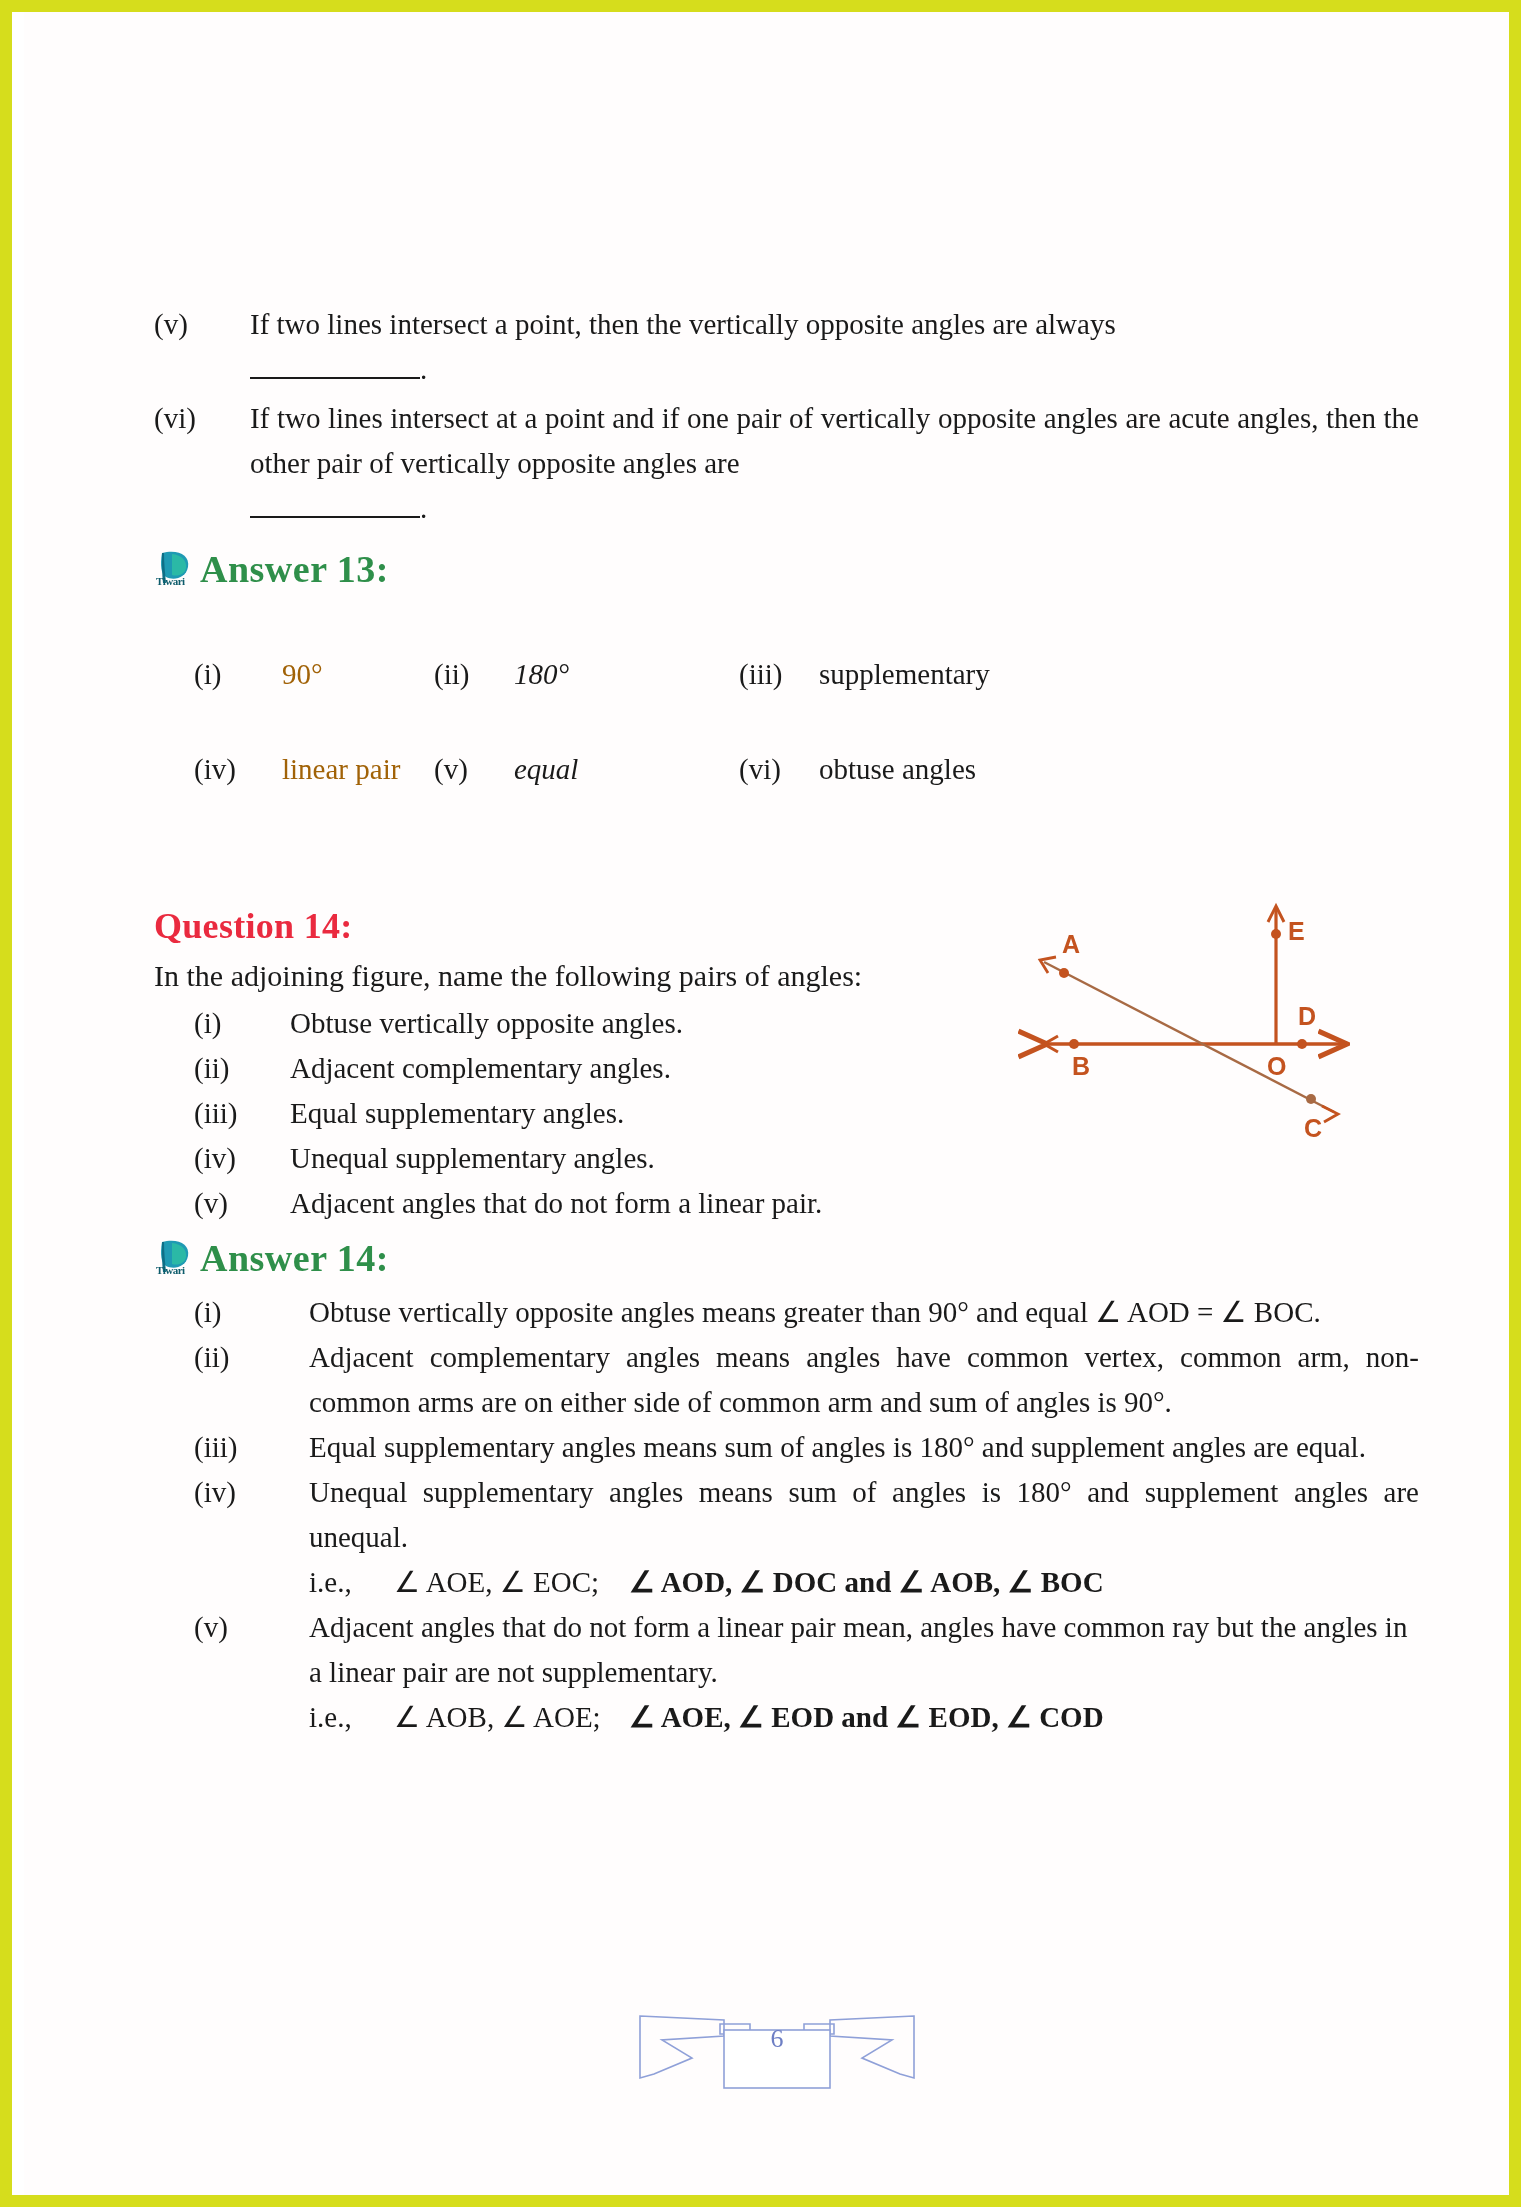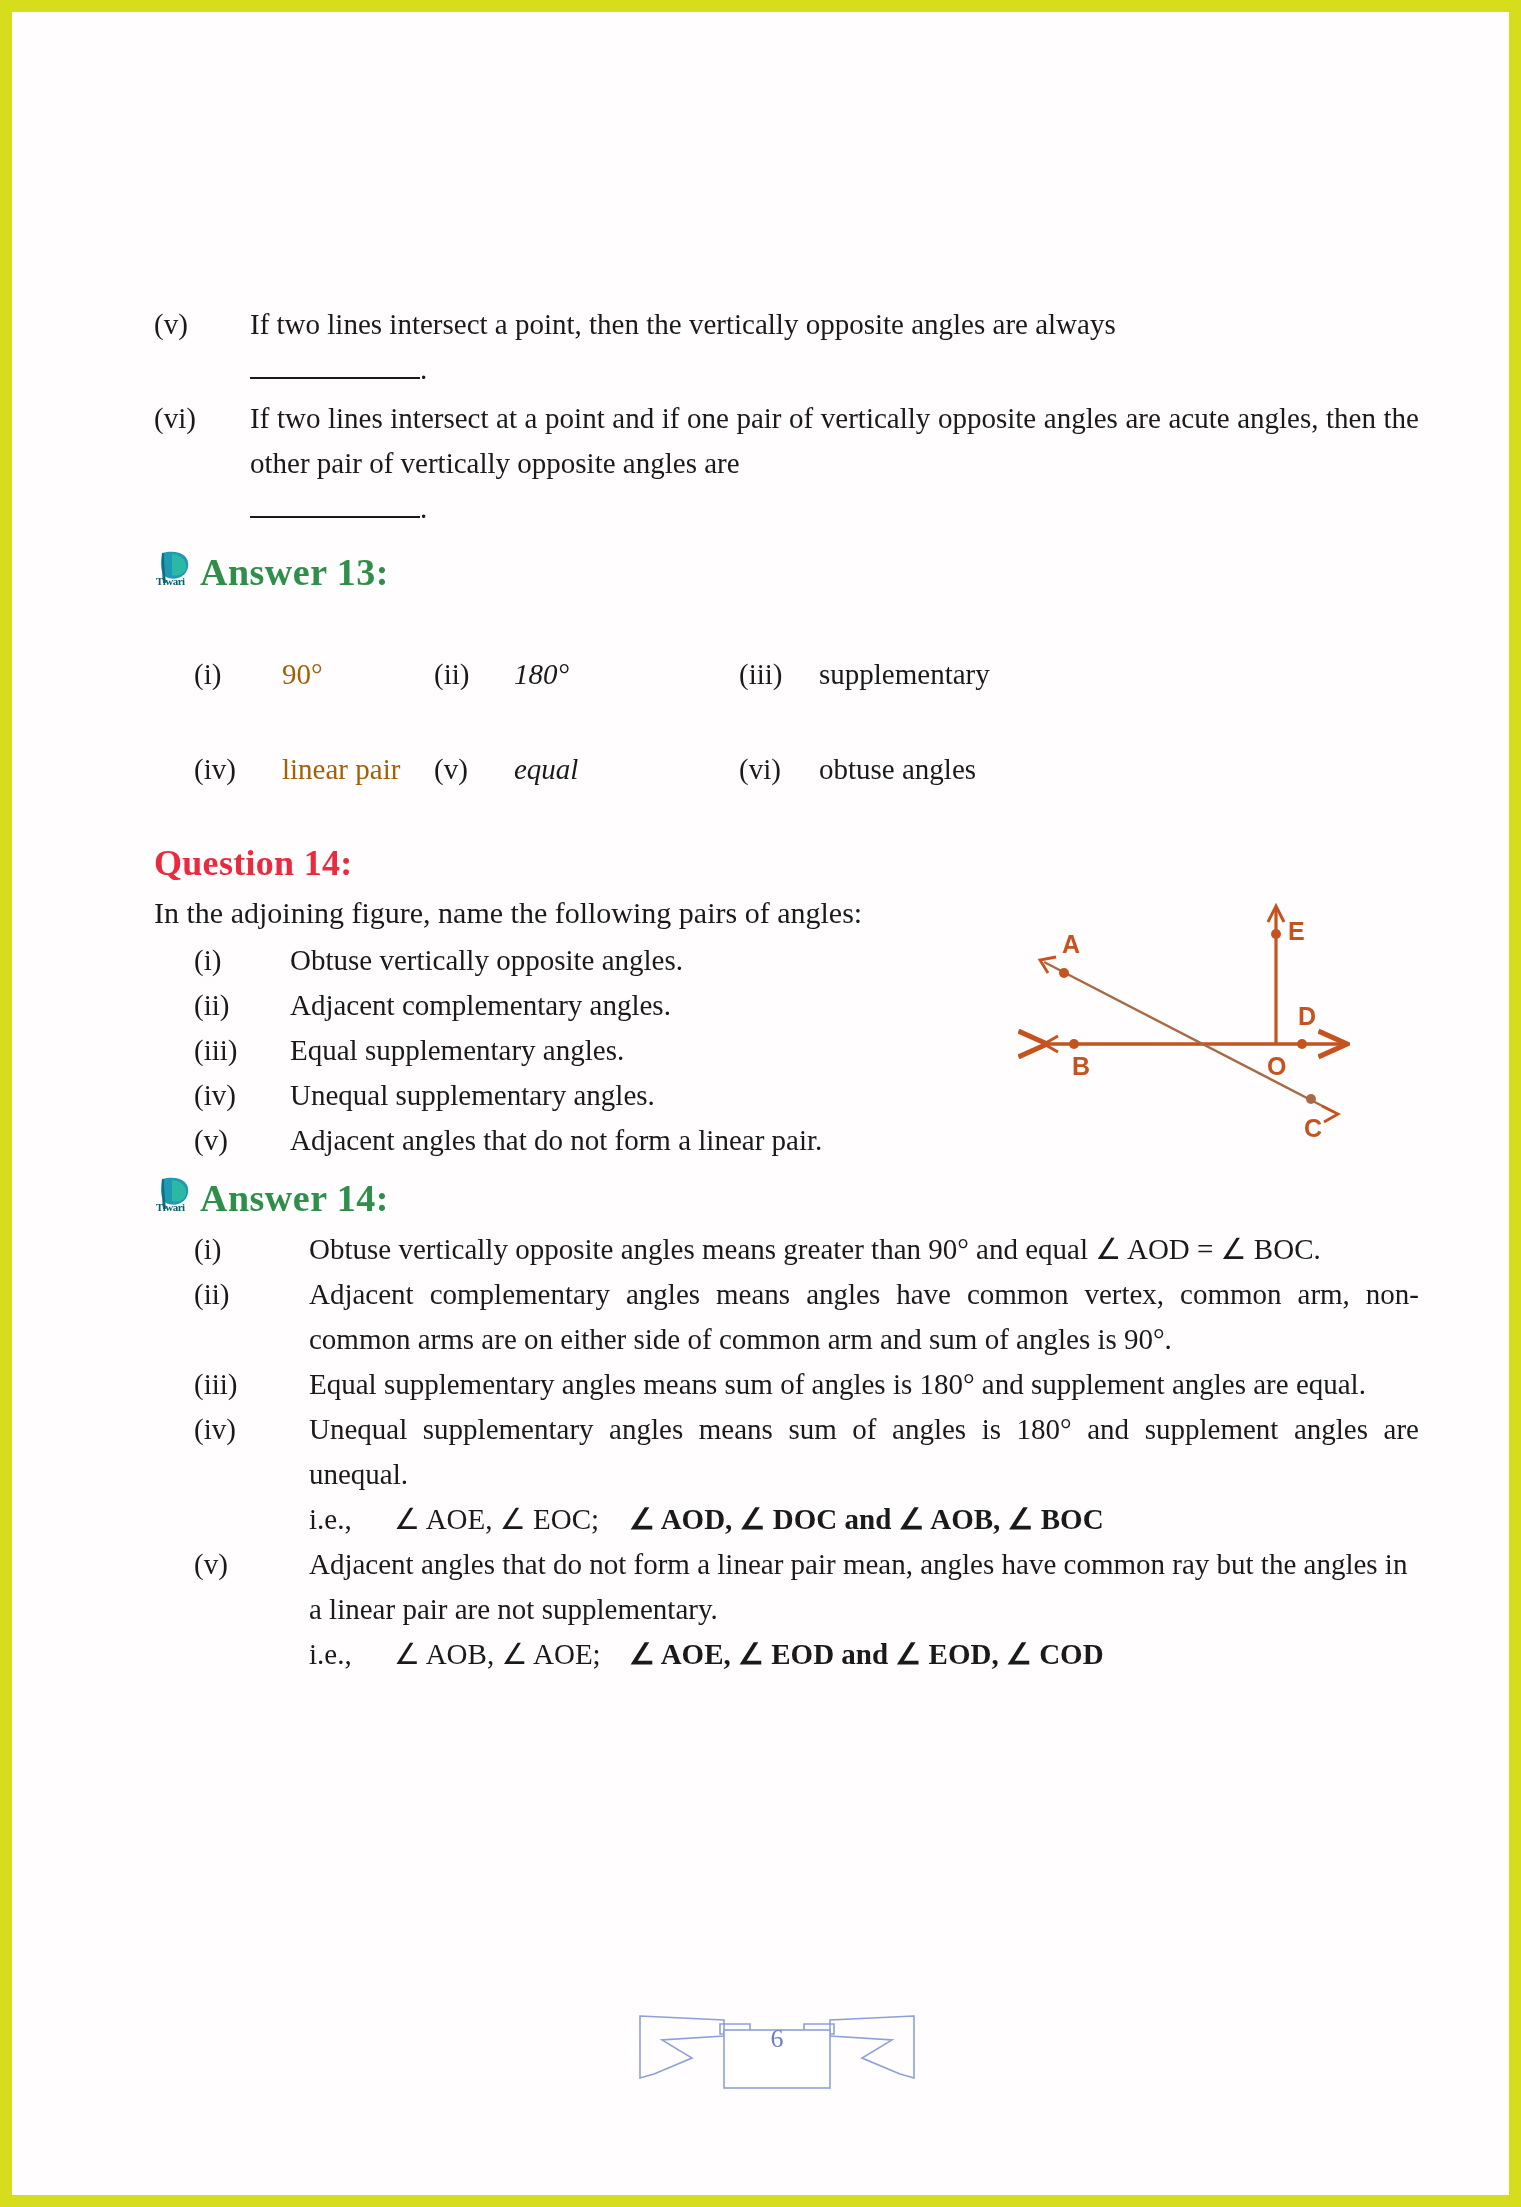--- a/index.html
+++ b/index.html
@@ -60,21 +60,21 @@
     display: inline-block;
     border-bottom: 2.5px solid #1a1a1a;
     width: 170px;
     height: 20px;
     vertical-align: baseline;
   }
 
   
   .ans-head {
     display: flex;
-    align-items: flex-end;
+    align-items: center;
     gap: 6px;
     margin-top: 16px;
   }
   .leaf-logo {
     position: relative;
     width: 40px;
     height: 44px;
     flex: 0 0 40px;
   }
   .leaf-logo svg { display: block; }
@@ -232,21 +232,21 @@
         <div class="grow">
           <span class="c-rn">(iv)</span>
           <span class="c-val">linear pair</span>
           <span class="c-rn2">(v)</span>
           <span class="c-val2">equal</span>
           <span class="c-rn3">(vi)</span>
           <span class="c-val3">obtuse angles</span>
         </div>
       </div>
 
-      <div style="margin-top:49px;">
+      <div style="margin-top:112px;">
         <div class="q-title">Question 14:</div>
         <div class="q-intro">In the adjoining figure, name the following pairs of angles:</div>
 
         <div class="q14-list">
           <div class="row">
             <div class="rn">(i)</div>
             <div class="body-txt nojust">Obtuse vertically opposite angles.</div>
           </div>
           <div class="row">
             <div class="rn">(ii)</div>

